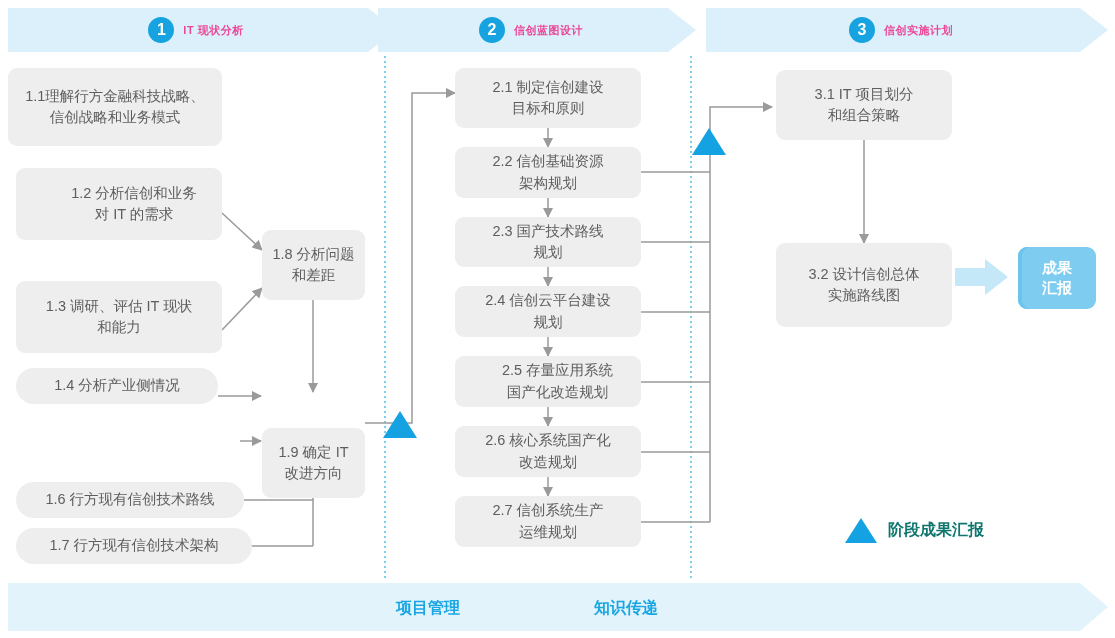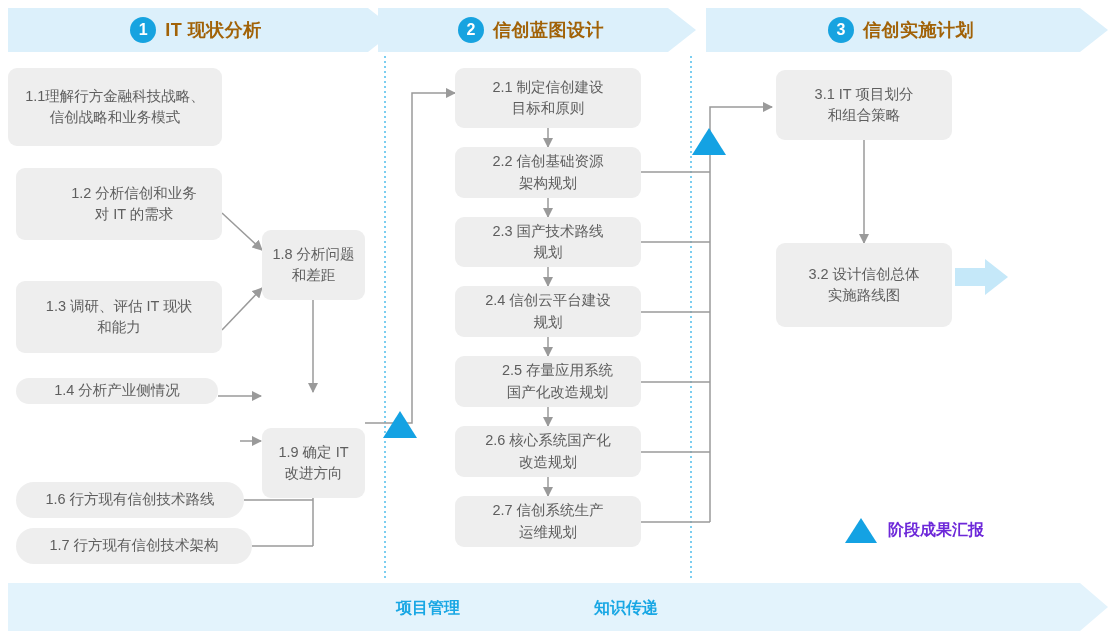--- a/index.html
+++ b/index.html
@@ -42,22 +42,22 @@
     background:#17a3e0;
     color:#ffffff;
     font-size:16px;
     font-weight:bold;
     display:flex;
     align-items:center;
     justify-content:center;
     line-height:1;
   }
   .phase-title{
-    color:#a16207;
-    font-size:18px;
+    color:#ec4899;
+    font-size:11px;
     font-weight:bold;
     letter-spacing:.5px;
     white-space:nowrap;
   }
   
   .box{
     position:absolute;
     background:#eeeeee;
     border-radius:9px;
     color:#5e5e5e;
@@ -103,21 +103,21 @@
     align-items:center;
     gap:11px;
   }
   #legend .legend-tri{
     width:0;height:0;
     border-left:16px solid transparent;
     border-right:16px solid transparent;
     border-bottom:25px solid #14a2e3;
   }
   #legend .legend-label{
-    color:#6d28d9;
+    color:#0f766e;
     font-size:16px;
     font-weight:bold;
     white-space:nowrap;
   }
   .bottom-label{
     position:absolute;
     color:#19a7e4;
     font-size:16px;
     font-weight:bold;
     white-space:nowrap;
@@ -203,21 +203,21 @@
       <div class="phase-title">信创实施计划</div>
     </div>
   </div>
 
   <div class="box" style="left:8px;top:68px;width:214px;height:78px;">1.1理解行方金融科技战略、
 信创战略和业务模式</div>
   <div class="box" style="left:16px;top:168px;width:206px;height:72px;padding-left:36px;">1.2 分析信创和业务
 对 IT 的需求</div>
   <div class="box" style="left:16px;top:281px;width:206px;height:72px;">1.3 调研、评估 IT 现状
 和能力</div>
-  <div class="box pill" style="left:16px;top:378px;width:202px;height:26px;">1.4 分析产业侧情况</div>
+  <div class="box pill" style="left:16px;top:368px;width:202px;height:36px;">1.4 分析产业侧情况</div>
   <div class="box pill" style="left:16px;top:482px;width:228px;height:36px;">1.6 行方现有信创技术路线</div>
   <div class="box pill" style="left:16px;top:528px;width:236px;height:36px;">1.7 行方现有信创技术架构</div>
   <div class="box" style="left:262px;top:230px;width:103px;height:70px;">1.8 分析问题
 和差距</div>
   <div class="box" style="left:262px;top:392px;width:103px;height:70px;margin-top:36px;">1.9 确定 IT
 改进方向</div>
 
   <div class="box" style="left:455px;top:68px;width:186px;height:60px;">2.1 制定信创建设
 目标和原则</div>
   <div class="box" style="left:455px;top:147px;width:186px;height:51px;">2.2 信创基础资源
@@ -231,20 +231,22 @@
   <div class="box" style="left:455px;top:426px;width:186px;height:51px;">2.6 核心系统国产化
 改造规划</div>
   <div class="box" style="left:455px;top:496px;width:186px;height:51px;">2.7 信创系统生产
 运维规划</div>
 
   <div class="box" style="left:776px;top:70px;width:176px;height:70px;">3.1 IT 项目划分
 和组合策略</div>
   <div class="box" style="left:776px;top:243px;width:176px;height:84px;">3.2 设计信创总体
 实施路线图</div>
 
+  <div class="result" style="left:1018px;top:247px;width:78px;height:62px;">成果
+汇报</div>
 
   <div class="tri" style="left:383px;top:411px;"></div>
   <div class="tri" style="left:692px;top:128px;"></div>
 
   <div id="legend" style="left:845px;top:518px;">
     <div class="legend-tri"></div>
     <div class="legend-label">阶段成果汇报</div>
   </div>
 
   <div class="bottom-label" style="left:396px;">项目管理</div>

